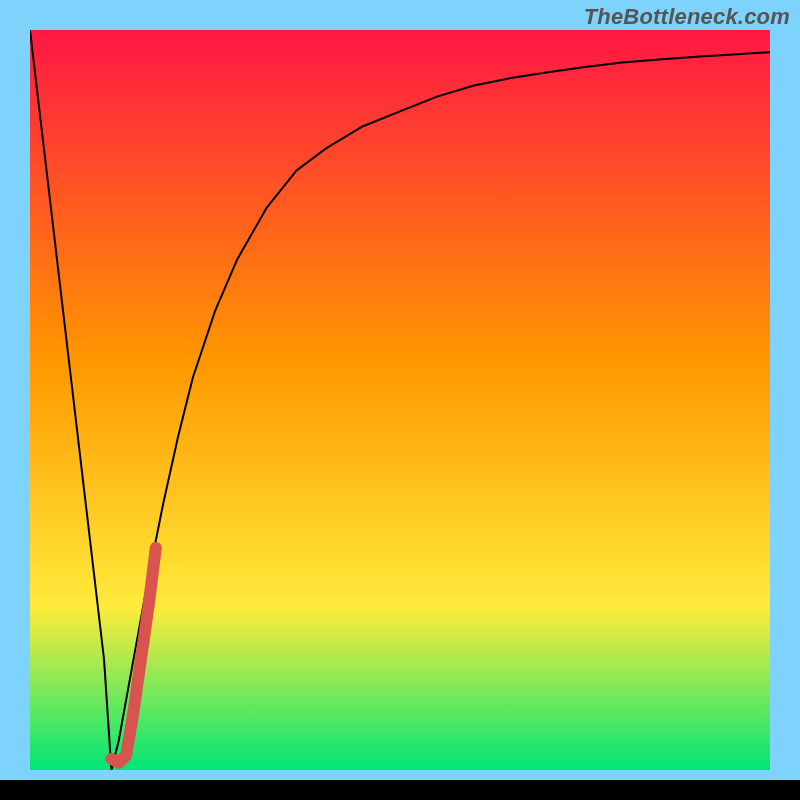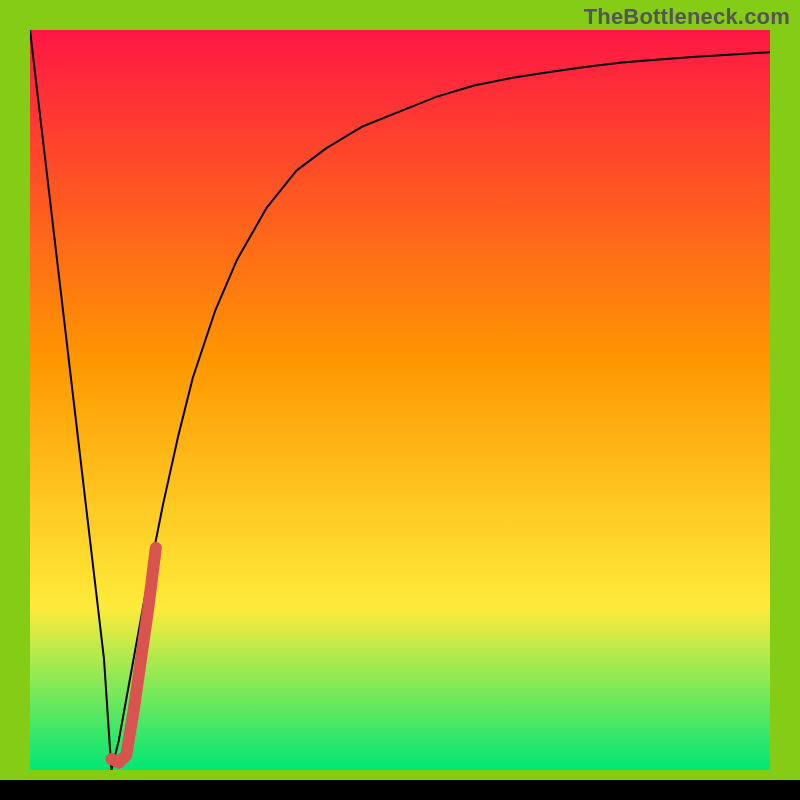--- a/index.html
+++ b/index.html
@@ -8,21 +8,22 @@
     width: 800px;
     height: 800px;
     overflow: hidden;
     background: #000;
     font-family: Arial, Helvetica, sans-serif;
   }
   .frame {
     position: relative;
     width: 800px;
     height: 780px;
-    background: #84cc16;
+    background: #7dd3fc;
+    font-style: italic;
   }
   .plot {
     position: absolute;
     left: 30px;
     top: 30px;
     width: 740px;
     height: 740px;
     overflow: hidden;
   }
   .watermark {

